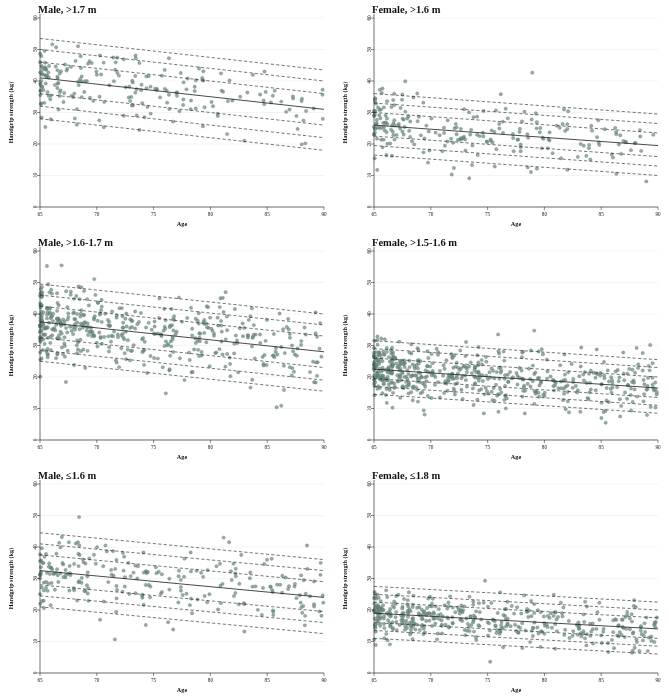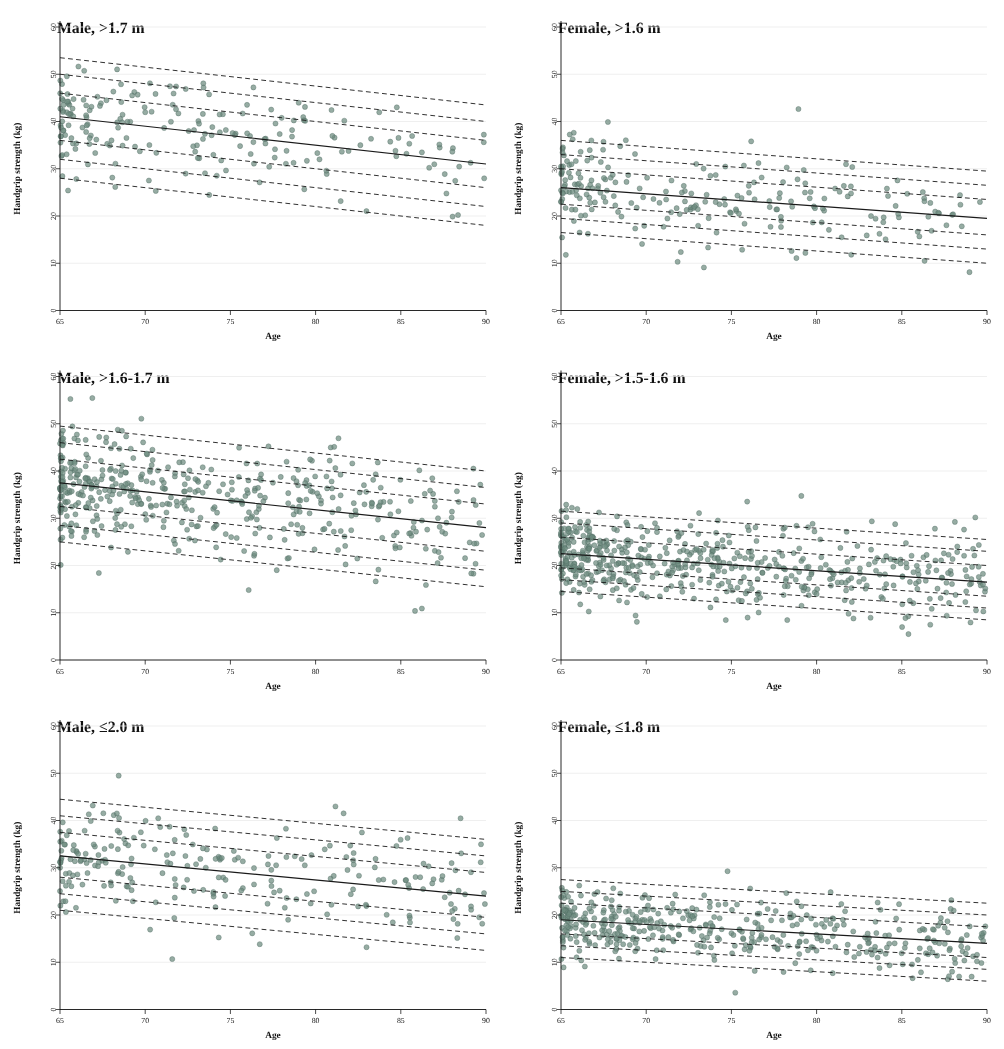--- a/index.html
+++ b/index.html
@@ -11,21 +11,21 @@
   }
   #grid{
     display:grid;
     grid-template-columns:334px 335px;
     grid-template-rows:233px 233px 233px;
     width:669px;height:699px;
   }
   .panel{position:relative;}
   .panel-title{
     position:absolute;
-    top:14px;left:38px;
+    top:4px;left:38px;
     font-size:10.5px;
     font-weight:bold;
     font-family:"Liberation Serif", serif;
     white-space:nowrap;
   }
   .plot-wrap{
     position:absolute;
     left:0;top:0;width:100%;height:100%;
   }
   svg{display:block;}
@@ -1727,21 +1727,21 @@
           <line x1="37" y1="49.5" x2="40" y2="49.5" class="tick"></line>
           <text x="35" y="49.5" text-anchor="middle" transform="rotate(-90 35 49.5)" class="ticklabel" dy="2">50</text>
           <line x1="37" y1="18" x2="40" y2="18" class="tick"></line>
           <text x="35" y="18" text-anchor="middle" transform="rotate(-90 35 18)" class="ticklabel" dy="2">60</text>
           <text x="182" y="226" text-anchor="middle" class="axtitle">Age</text>
           <text x="13" y="112.5" text-anchor="middle" transform="rotate(-90 13 112.5)" class="axtitle">Handgrip strength (kg)</text>
         </svg>
       </div>
     </div>
     <div class="panel">
-      <div class="panel-title">Male, ≤2.0 m</div>
+      <div class="panel-title">Male, ≤1.6 m</div>
       <div class="plot-wrap">
         <svg width="334" height="233" viewBox="0 0 334 233">
           <line x1="40" y1="207" x2="324" y2="207" class="gridline"></line>
           <line x1="40" y1="175.5" x2="324" y2="175.5" class="gridline"></line>
           <line x1="40" y1="144" x2="324" y2="144" class="gridline"></line>
           <line x1="40" y1="112.5" x2="324" y2="112.5" class="gridline"></line>
           <line x1="40" y1="81" x2="324" y2="81" class="gridline"></line>
           <line x1="40" y1="49.5" x2="324" y2="49.5" class="gridline"></line>
           <line x1="40" y1="18" x2="324" y2="18" class="gridline"></line>
           <g>

